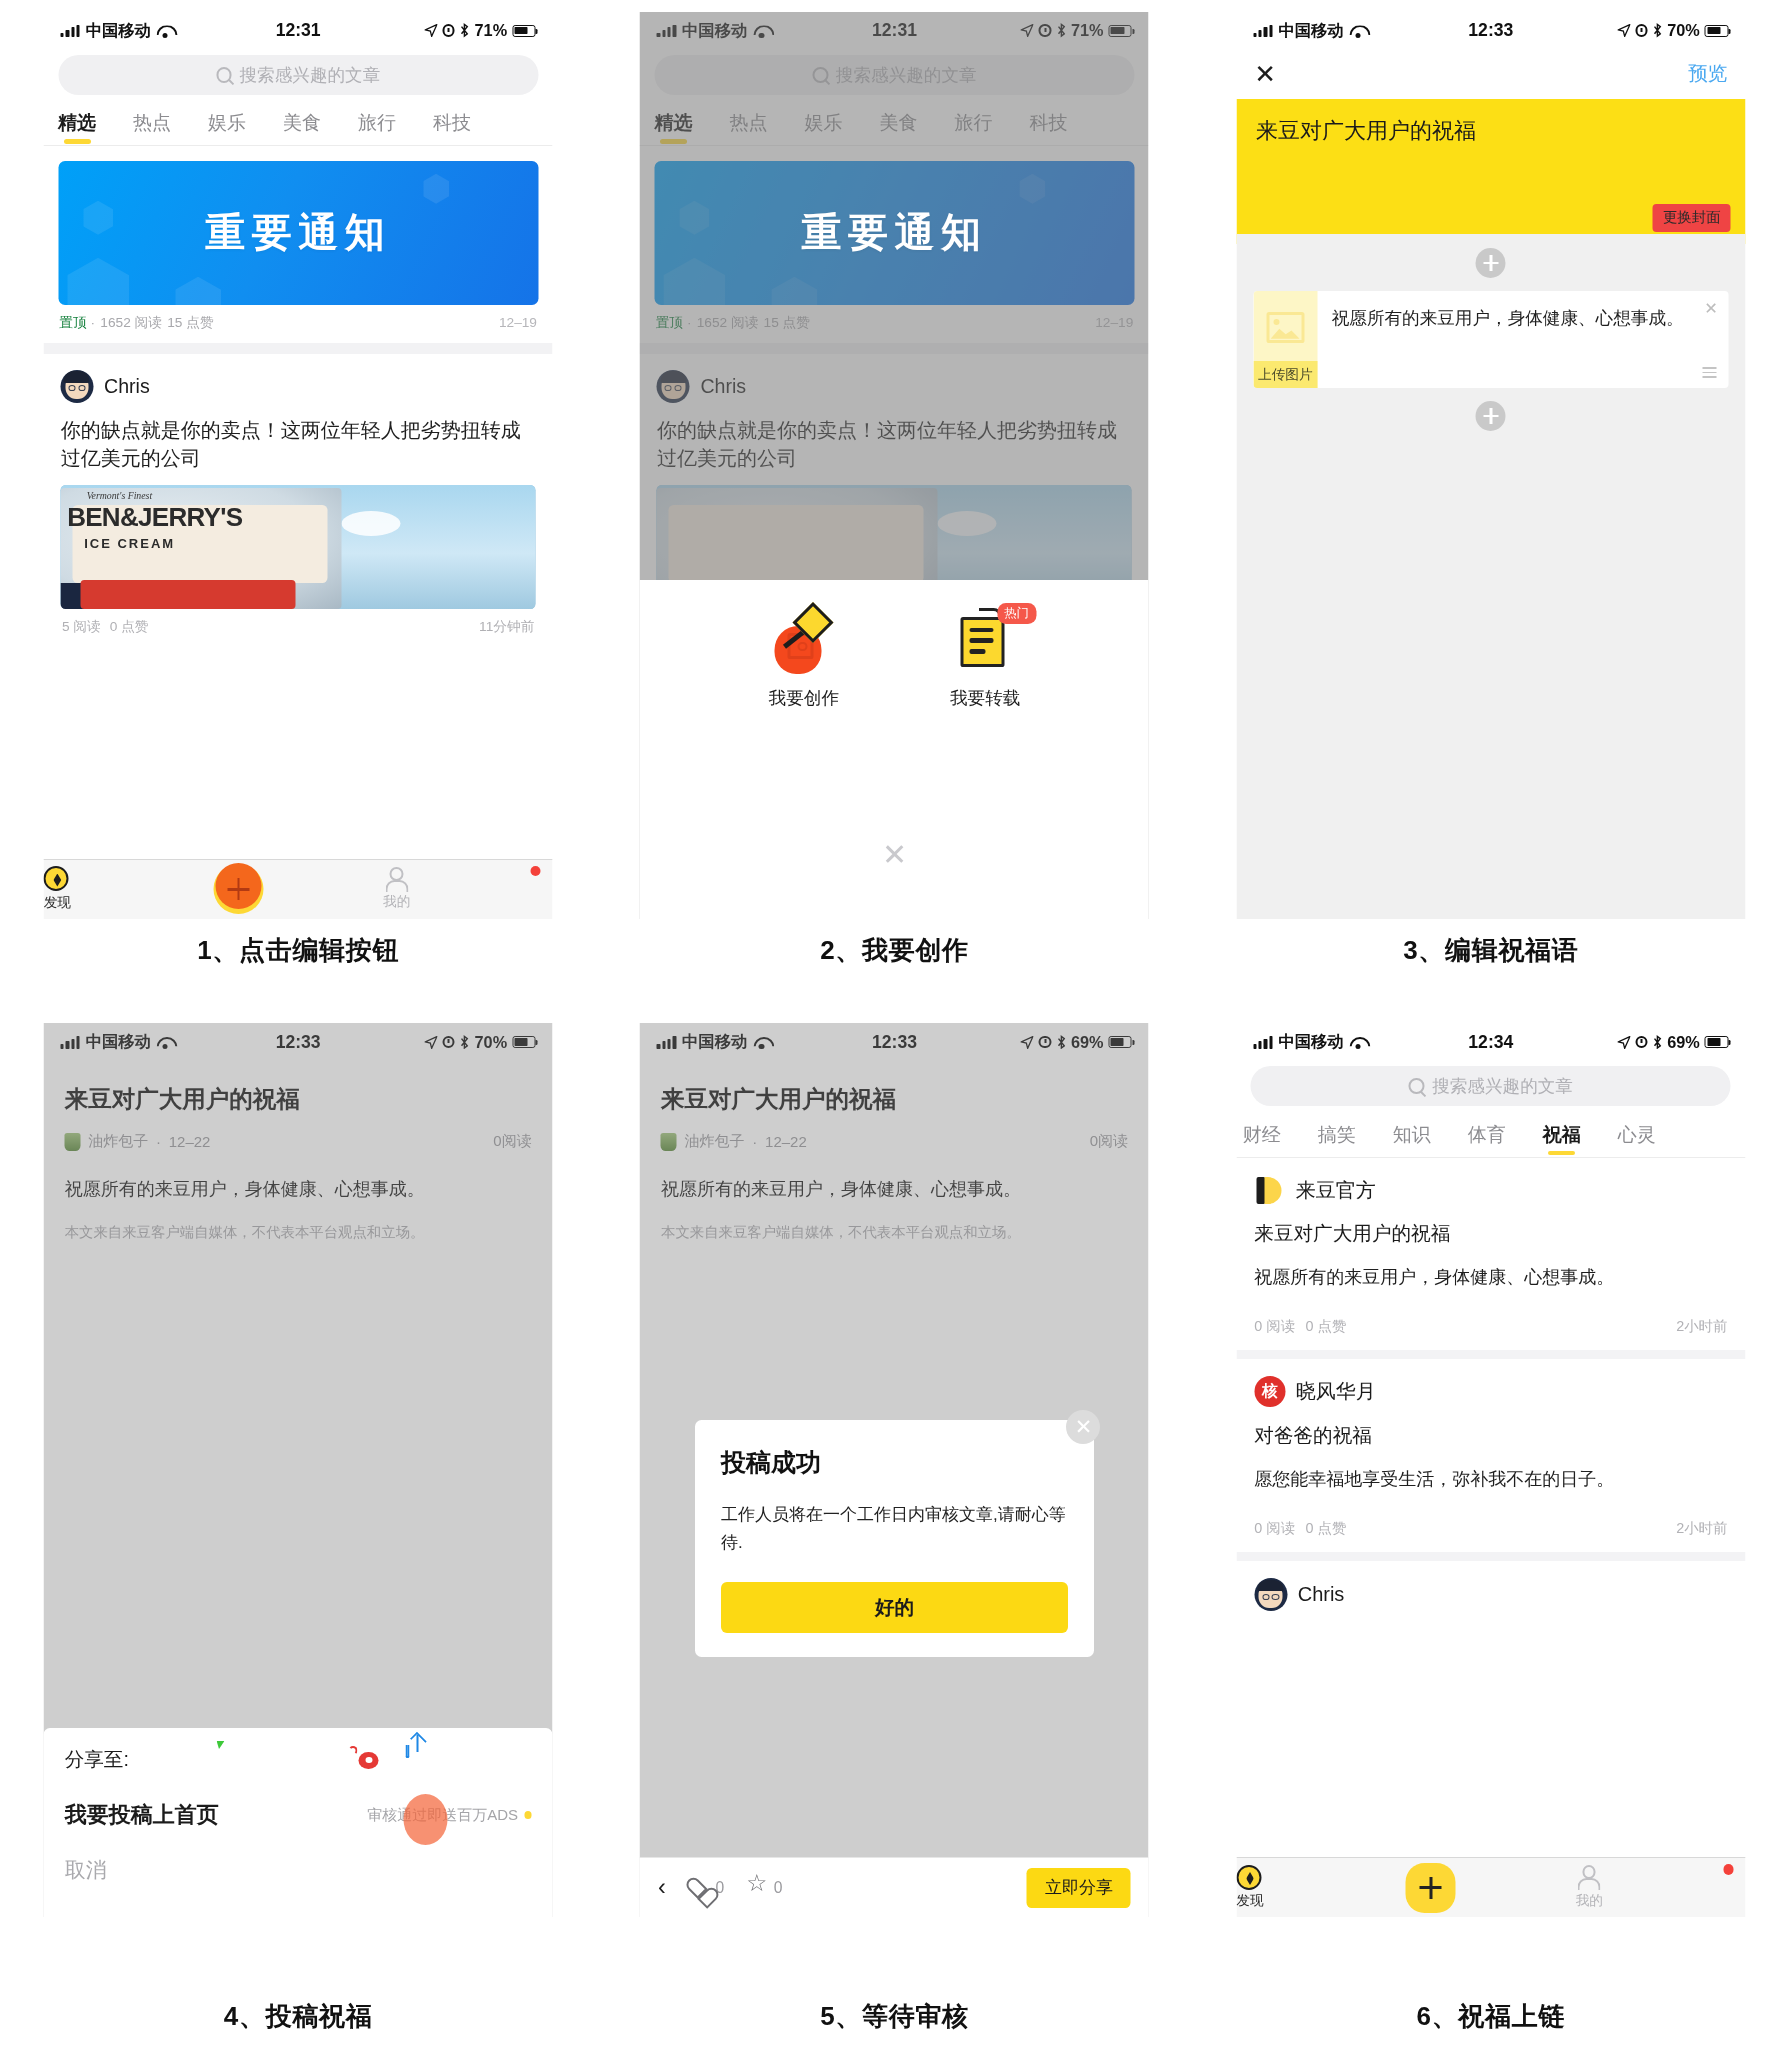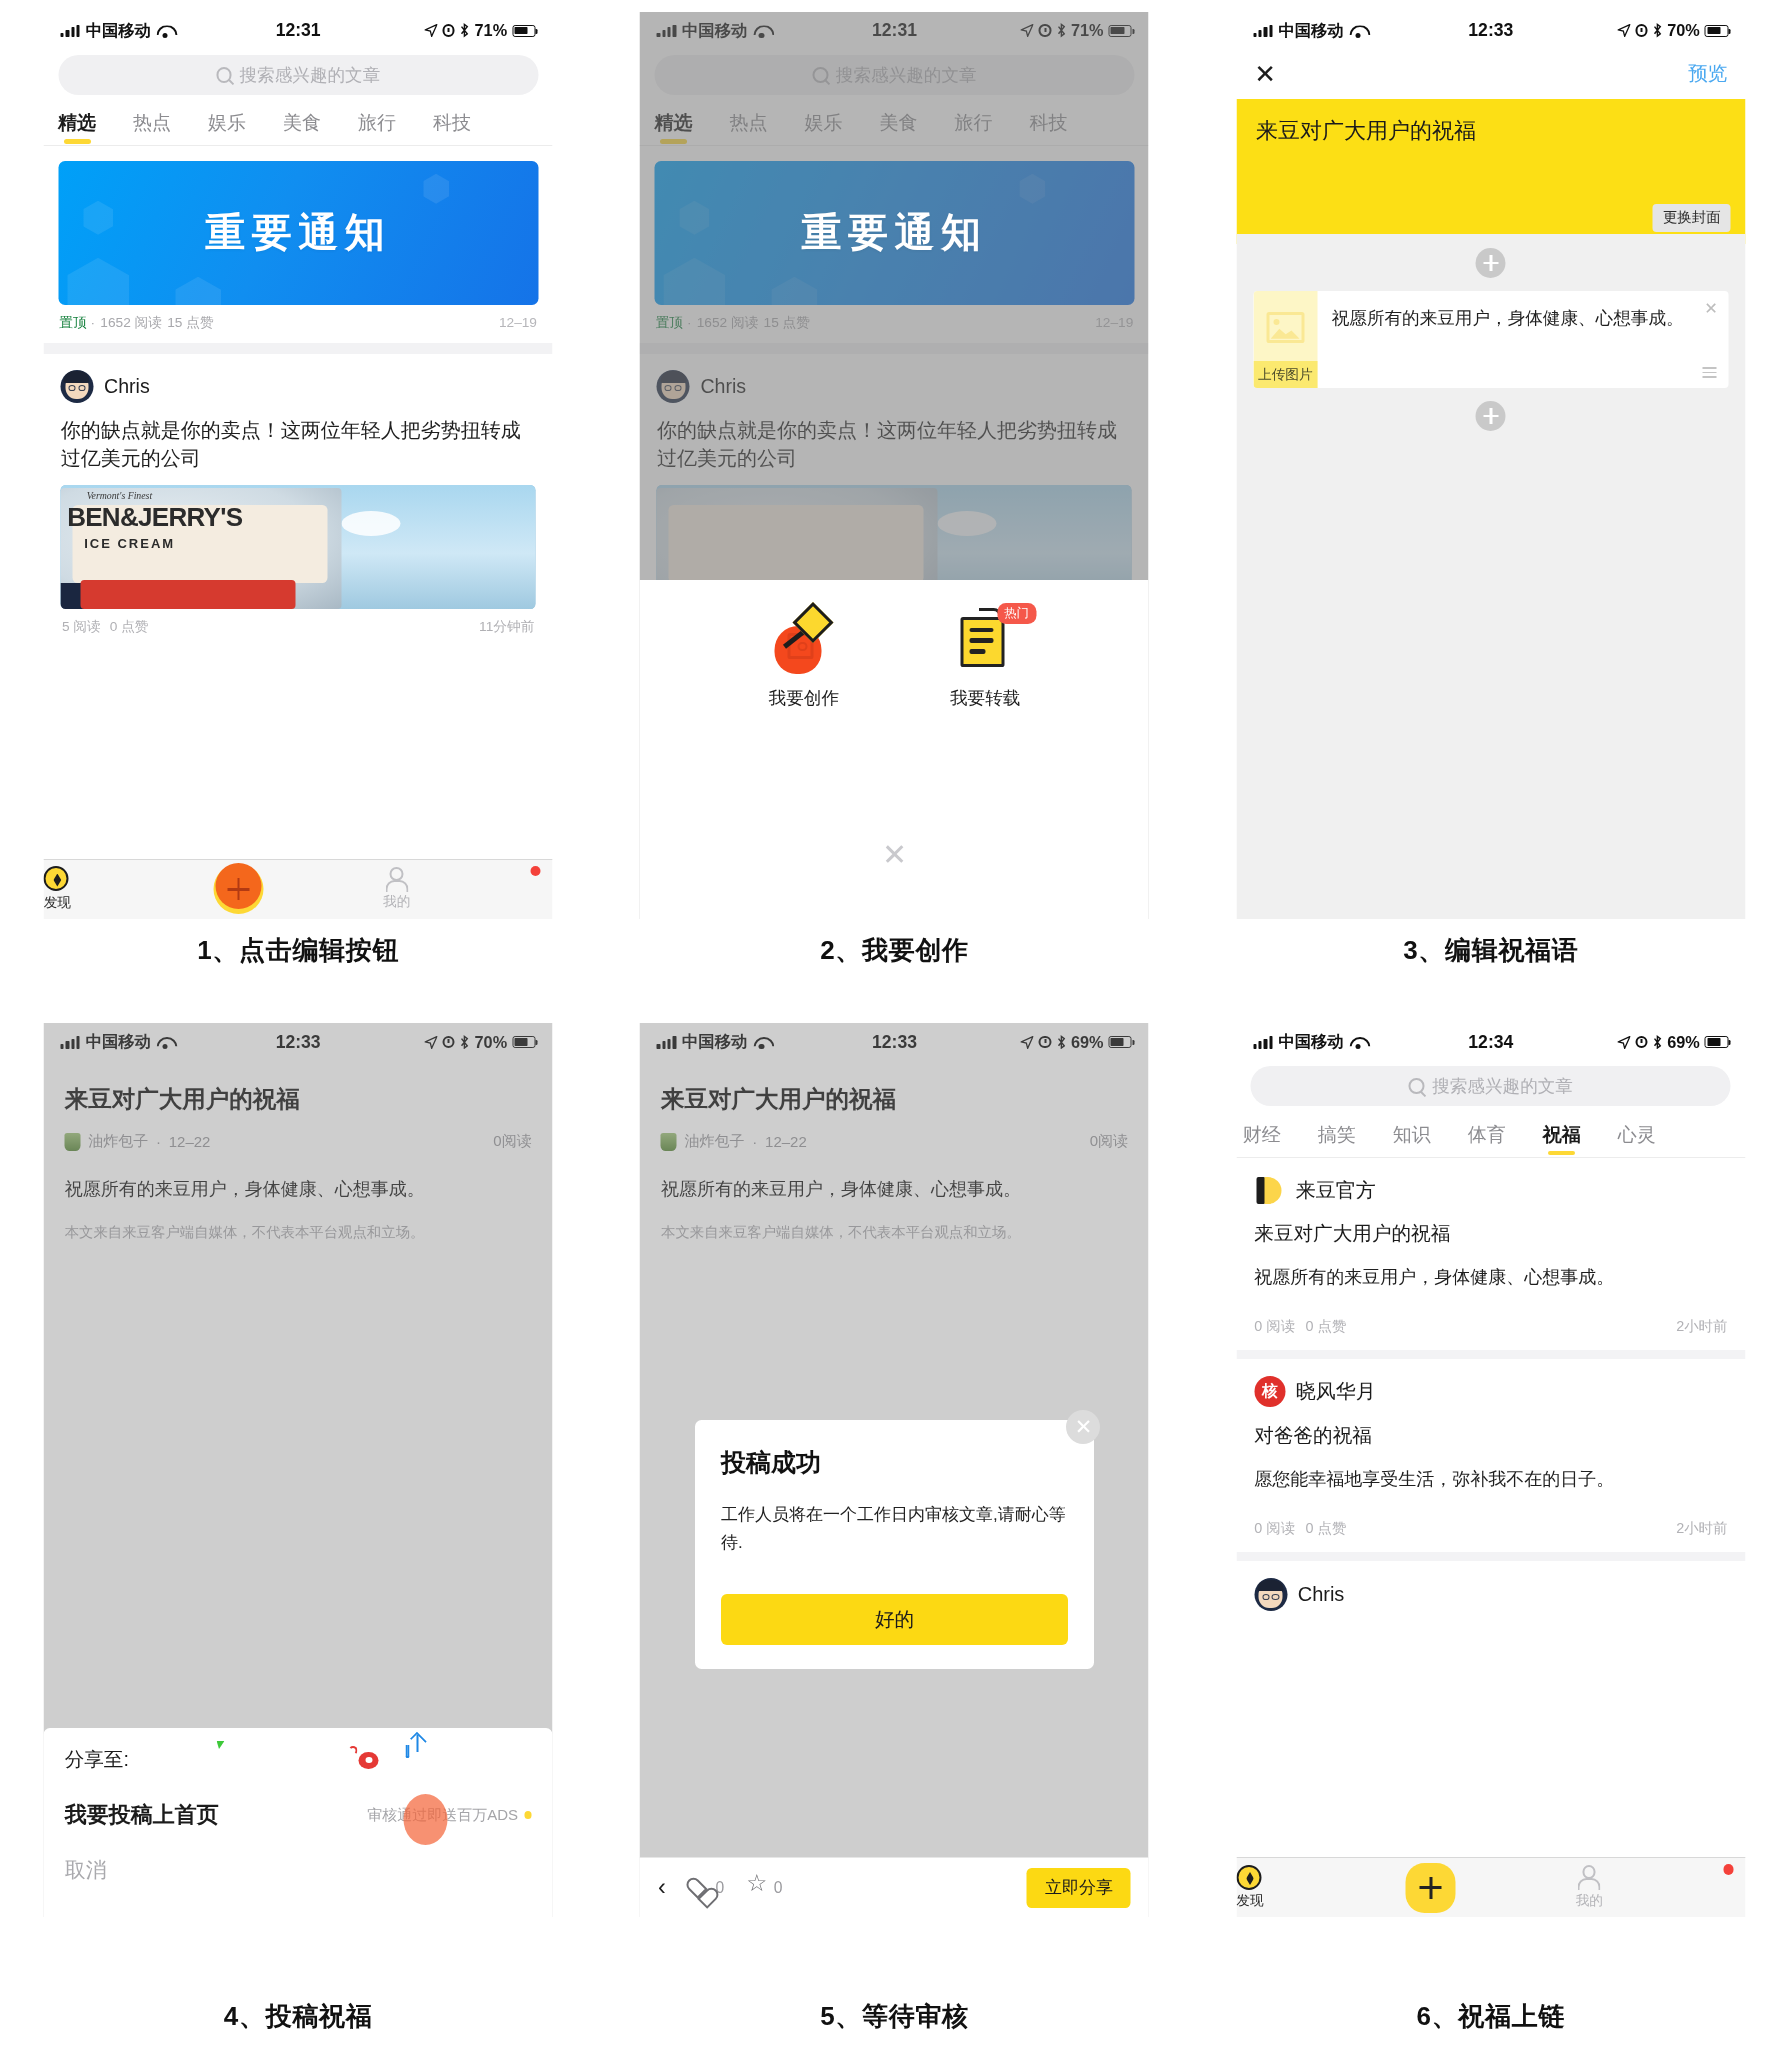--- a/index.html
+++ b/index.html
@@ -242,21 +242,21 @@
 
   
   .ed-top{display:flex;align-items:center;padding:10.4px 18px 11.7px;}
   .ed-x{font-size:26px;color:#1d1d1d;line-height:1;}
   .ed-prev{margin-left:auto;font-size:19.6px;color:#4aa8f0;}
   .cover{
     height:145px;background:#fcdf15;position:relative;padding:17px 19.6px;
   }
   .cover-title{font-size:22px;color:#1b1b1b;font-weight:500;}
   .cover-btn{
-    position:absolute;right:14.4px;bottom:11.7px;background:#e5e5e5;color:#2a2a2a;
+    position:absolute;right:14.4px;bottom:11.7px;background:#ef4444;color:#2a2a2a;
     font-size:14.4px;padding:4.6px 10.4px;border-radius:3.9px;
   }
   .ed-body{background:#f0f0f0;position:absolute;left:0;right:0;top:222px;bottom:0;padding:14.4px 17px;}
   .addbtn{
     width:30px;height:30px;border-radius:50%;background:#c9c9c9;margin:0 auto;position:relative;
   }
   .addbtn::before{content:'';position:absolute;left:7.2px;top:13.7px;width:15.7px;height:2.6px;background:#fff;}
   .addbtn::after{content:'';position:absolute;left:13.7px;top:7.2px;width:2.6px;height:15.7px;background:#fff;}
   .block{
     display:flex;background:#fff;border-radius:3.9px;margin:13px 0;overflow:hidden;min-height:97px;position:relative;
@@ -319,22 +319,22 @@
     position:absolute;left:50%;transform:translateX(-50%);top:397px;width:399px;
     background:#fff;border-radius:6.5px;padding:26px 26px 23.5px;z-index:6;
   }
   .md-x{
     position:absolute;right:-6.5px;top:-10.4px;width:34px;height:34px;border-radius:50%;
     background:#dcdcdc;color:#fff;font-size:21px;display:flex;align-items:center;justify-content:center;
   }
   .md-title{font-size:25px;font-weight:700;color:#111;}
   .md-text{margin-top:22px;font-size:17px;color:#222;line-height:1.65;}
   .md-btn{
-    margin-top:37px;height:51px;background:#fcd913;border-radius:5.9px;
-    display:flex;align-items:center;justify-content:center;font-size:19.6px;font-weight:400;color:#1b1b1b;
+    margin-top:25px;height:51px;background:#fcd913;border-radius:5.9px;
+    display:flex;align-items:center;justify-content:center;font-size:19.6px;font-weight:700;color:#1b1b1b;
   }
   .av-bottombar{
     position:absolute;left:0;right:0;bottom:0;height:60px;background:#fff;border-top:0.7px solid #e6e6e6;
     display:flex;align-items:center;gap:23.5px;padding:0 18px;z-index:4;
   }
   .bb-back{font-size:23.5px;color:#1d1d1d;}
   .bb-ic{display:flex;align-items:center;gap:6.5px;font-size:15.7px;color:#9a9a9e;}
   .heart{width:19.6px;height:17.6px;position:relative;}
   .heart::before,.heart::after{content:'';position:absolute;top:0;width:10.4px;height:15.7px;border:2px solid #6f6f73;border-radius:10.4px 10.4px 0 0;}
   .heart::before{left:8.5px;transform:rotate(-45deg);transform-origin:0 100%;}

